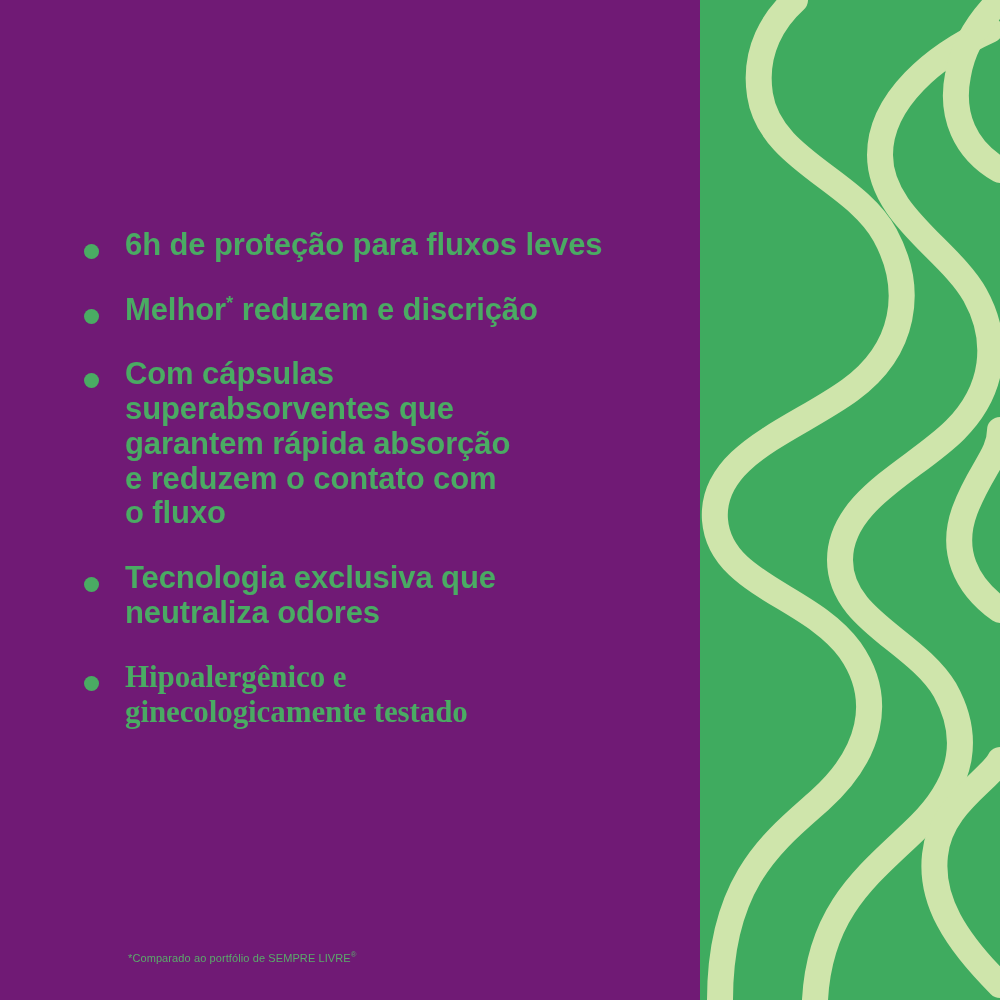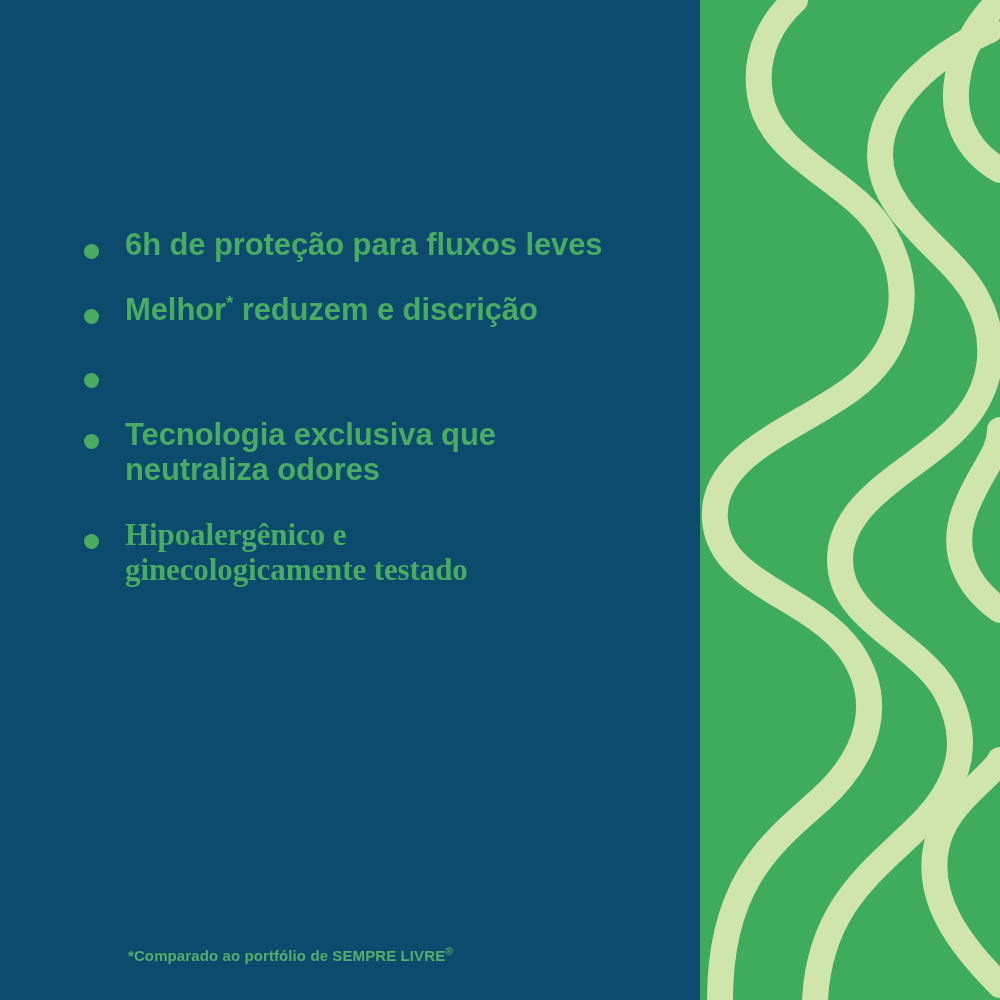--- a/index.html
+++ b/index.html
@@ -11,21 +11,21 @@
     height: 1000px;
     font-family: "Liberation Sans", sans-serif;
     background: #cfe5ab;
     overflow: hidden;
   }
 
   .poster {
     position: relative;
     width: 1000px;
     height: 1000px;
-    background: #0c4a6e;
+    background: #701a75;
     overflow: hidden;
   }
 
   
   .deco-panel {
     position: absolute;
     top: 0;
     right: 0;
     width: 300px;
     height: 1000px;
@@ -75,22 +75,22 @@
     vertical-align: super;
     line-height: 0;
   }
 
   
   .footnote {
     position: absolute;
     left: 128px;
     bottom: 36px;
     color: #5aab6b;
-    font-size: 15px;
-    font-weight: bold;
+    font-size: 11px;
+    font-weight: normal;
     letter-spacing: 0.1px;
   }
   .footnote sup {
     font-size: 0.7em;
     vertical-align: super;
     line-height: 0;
   }
 </style>
 </head>
 <body>
@@ -116,20 +116,25 @@
       <span class="bullet-text">6h de proteção para fluxos leves</span>
     </div>
 
     <div class="bullet-item">
       <span class="bullet-dot"></span>
       <span class="bullet-text"><span>Melhor</span><sup>*</sup><span> reduzem e discrição</span></span>
     </div>
 
     <div class="bullet-item">
       <span class="bullet-dot"></span>
+      <span class="bullet-text">Com cápsulas
+superabsorventes que
+garantem rápida absorção
+e reduzem o contato com
+o fluxo</span>
     </div>
 
     <div class="bullet-item">
       <span class="bullet-dot"></span>
       <span class="bullet-text">Tecnologia exclusiva que
 neutraliza odores</span>
     </div>
 
     <div class="bullet-item">
       <span class="bullet-dot"></span>

